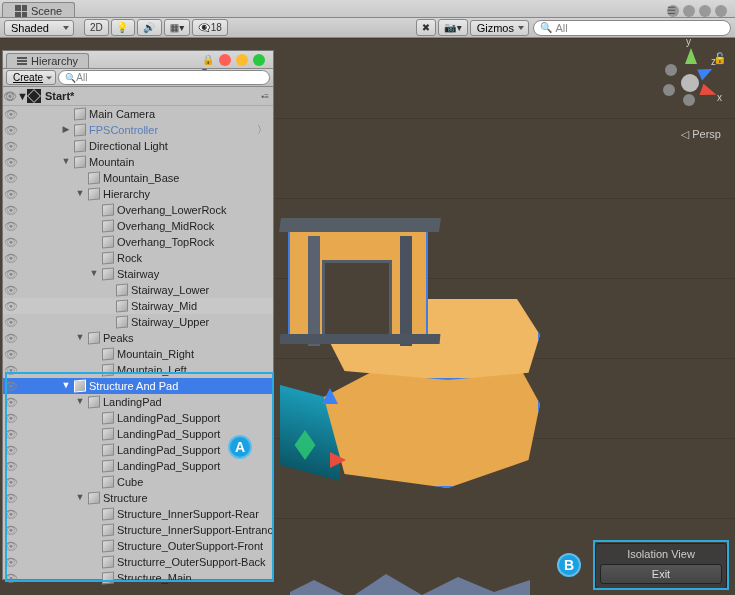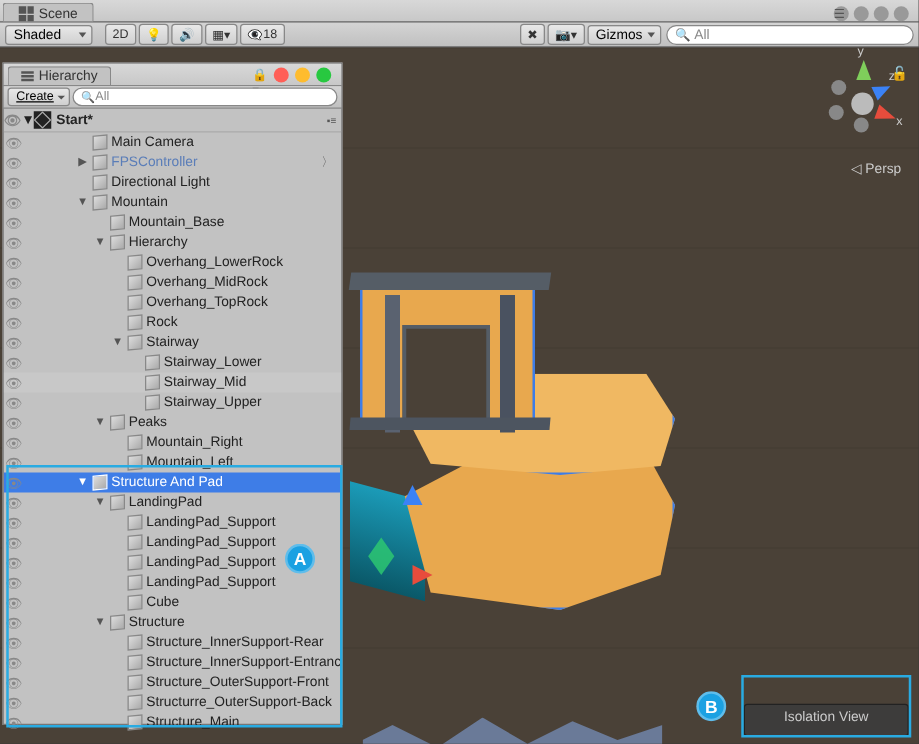--- a/index.html
+++ b/index.html
@@ -153,20 +153,21 @@
     <div class="gizmo-label" style="left:56px;top:8px">z</div>
     <div style="position:absolute;left:8px;top:36px;width:12px;height:12px;border-radius:50%;background:#888"></div>
     <div style="position:absolute;left:10px;top:16px;width:12px;height:12px;border-radius:50%;background:#888"></div>
     <div style="position:absolute;left:28px;top:46px;width:12px;height:12px;border-radius:50%;background:#888"></div>
   </div>
   <div class="lock-icon">🔓</div>
   <div class="persp">◁ <span>Persp</span></div>
 
   <div class="iso-panel">
     <div class="title">Isolation View</div>
+    <div class="exit-btn">Exit</div>
   </div>
 </div>
 
 <div class="hierarchy">
   <div class="hier-tab-bar">
     <div class="hier-tab">
       <span class="list-ico">
           <span></span>
           <span></span>
           <span></span>

